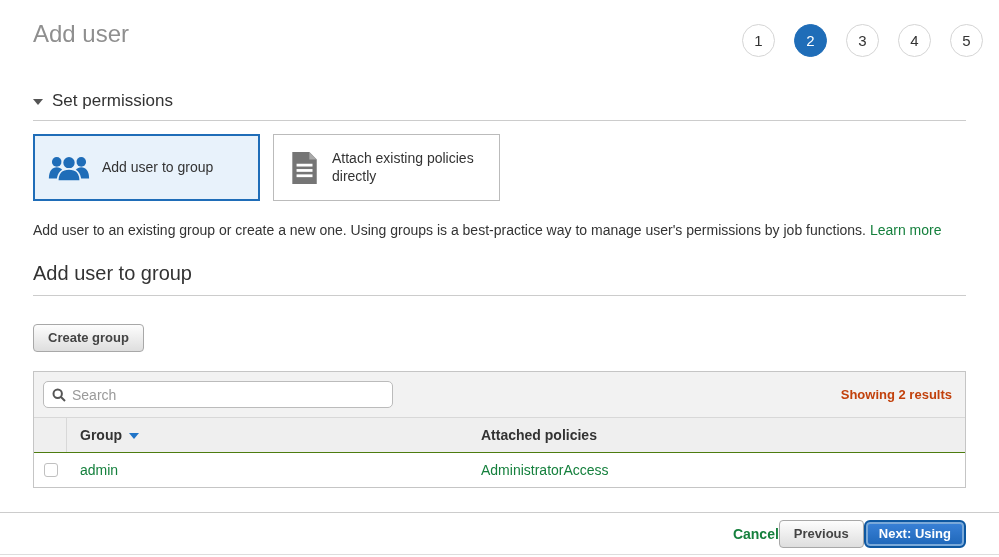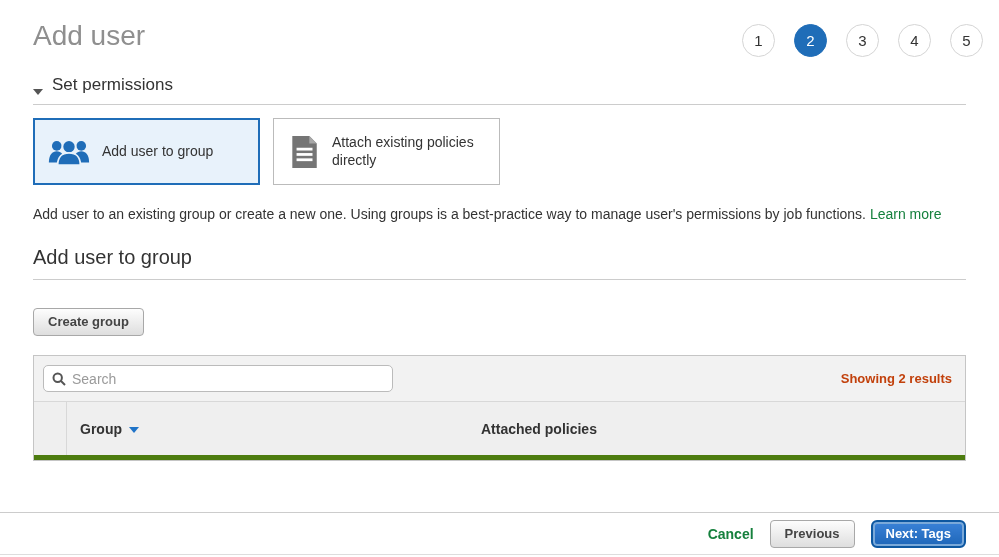--- a/index.html
+++ b/index.html
@@ -2,29 +2,29 @@
 <html><head>
 <meta charset="utf-8">
 <style>
   * { margin:0; padding:0; box-sizing:border-box; }
   html,body { width:999px; height:557px; background:#fff; overflow:hidden;
     font-family:"Liberation Sans", sans-serif; color:#333; font-size:14px; }
 
   
   .header { display:flex; justify-content:space-between; align-items:flex-start;
     padding:20px 16px 0 33px; }
-  .page-title { font-size:28px; font-weight:400; color:#8f8f8f; }
+  .page-title { font-size:24px; font-weight:400; color:#8f8f8f; }
   .steps { display:flex; gap:19px; margin-top:4px; }
   .step { width:33px; height:33px; border-radius:50%; border:1px solid #d5d5d5;
     background:#fff; color:#333; font-size:15px; display:flex; align-items:center;
     justify-content:center; }
   .step.active { background:#1f6db8; border-color:#1f6db8; color:#fff; }
 
   
-  .section-head { margin:18px 33px 0; display:flex; align-items:flex-end; gap:9px;
+  .section-head { margin:34px 33px 0; display:flex; align-items:center; gap:9px;
     padding-bottom:9px; border-bottom:1px solid #ccc; }
   .caret-down { width:0; height:0; border-left:5px solid transparent;
     border-right:5px solid transparent; border-top:6px solid #555; margin-top:2px; }
   .section-head-label { font-size:17px; color:#333; }
 
   
   .cards { display:flex; gap:13px; margin:13px 33px 0; }
   .card { width:227px; height:67px; border:1px solid #bbb; background:#fff;
     display:flex; align-items:center; padding:0 10px 0 14px; gap:12px; cursor:pointer; }
   .card.selected { border:2px solid #1f6db8; background:#e8f2fb; padding-left:13px; }
@@ -54,41 +54,41 @@
   .search-row { background:#f2f2f2; padding:9px; display:flex;
     justify-content:space-between; align-items:center; }
   .search-box { width:350px; height:27px; background:#fff; border:1px solid #bbb;
     border-radius:5px; display:flex; align-items:center; padding:0 8px; gap:6px; }
   .search-box input { border:none; outline:none; flex:1; font-size:14px;
     font-family:"Liberation Sans", sans-serif; color:#333; background:transparent; }
   .search-box input::placeholder { color:#9a9a9a; }
   .results-text { font-size:13px; font-weight:bold; color:#c2410c; margin-right:4px; }
 
   .thead { display:flex; align-items:stretch; background:#efefef;
-    border-top:1px solid #d8d8d8; border-bottom:5px solid #4d7c0f; height:59px; }
+    border-top:1px solid #d8d8d8; border-bottom:1px solid #4d7c0f; height:36px; }
   .th-check { width:33px; border-right:1px solid #d8d8d8; }
   .th-group { width:402px; display:flex; align-items:center; gap:7px;
     padding-left:13px; font-weight:bold; font-size:14px; cursor:pointer; }
   .th-policies { flex:1; display:flex; align-items:center; padding-left:12px;
     font-weight:bold; font-size:14px; }
   .sort-caret { width:0; height:0; border-left:5px solid transparent;
     border-right:5px solid transparent; border-top:6px solid #2074c8; margin-top:2px; }
 
   .trow { display:flex; align-items:center; height:34px; background:#fff; }
   .trow + .trow { border-top:1px solid #e3e3e3; }
   .td-check { width:33px; display:flex; justify-content:center; }
   .checkbox { width:14px; height:14px; border:1px solid #c0c0c0; border-radius:3px;
     background:#fff; cursor:pointer; }
   .td-group { width:402px; padding-left:13px; }
   .td-policies { flex:1; padding-left:12px; }
 
   
   .footer { position:absolute; left:0; bottom:2px; width:999px; height:43px;
     background:#fff; border-top:1px solid #ccc; border-bottom:1px solid #ddd;
-    display:flex; align-items:center; justify-content:flex-end; gap:16px;
+    display:flex; align-items:center; justify-content:flex-end; 
     padding-right:33px; }
   .cancel-link { font-weight:bold; font-size:14px; }
 
   svg { display:block; }
 </style>
 </head>
 <body>
 
 <div class="header">
   <div class="page-title">Add user</div>
@@ -164,24 +164,35 @@
     <div class="th-check"></div>
     <div class="th-group">
       <span>Group</span>
       <span class="sort-caret"></span>
     </div>
     <div class="th-policies">
       <span>Attached policies</span>
     </div>
   </div>
 
+  <div class="trow">
+    <div class="td-check">
+      <span class="checkbox"></span>
+    </div>
+    <div class="td-group">
+      <a class="link">admin</a>
+    </div>
+    <div class="td-policies">
+      <a class="link">AdministratorAccess</a><span></span><a class="link"></a>
+    </div>
+  </div>
 
 </div>
 
 <div class="footer">
   <a class="link cancel-link">Cancel</a>
   <button class="aws-btn">
     <span>Previous</span>
   </button>
   <button class="aws-btn aws-btn-primary">
-    <span>Next: Tags</span>
+    <span>Next: Using</span>
   </button>
 </div>
 
 </body></html>

